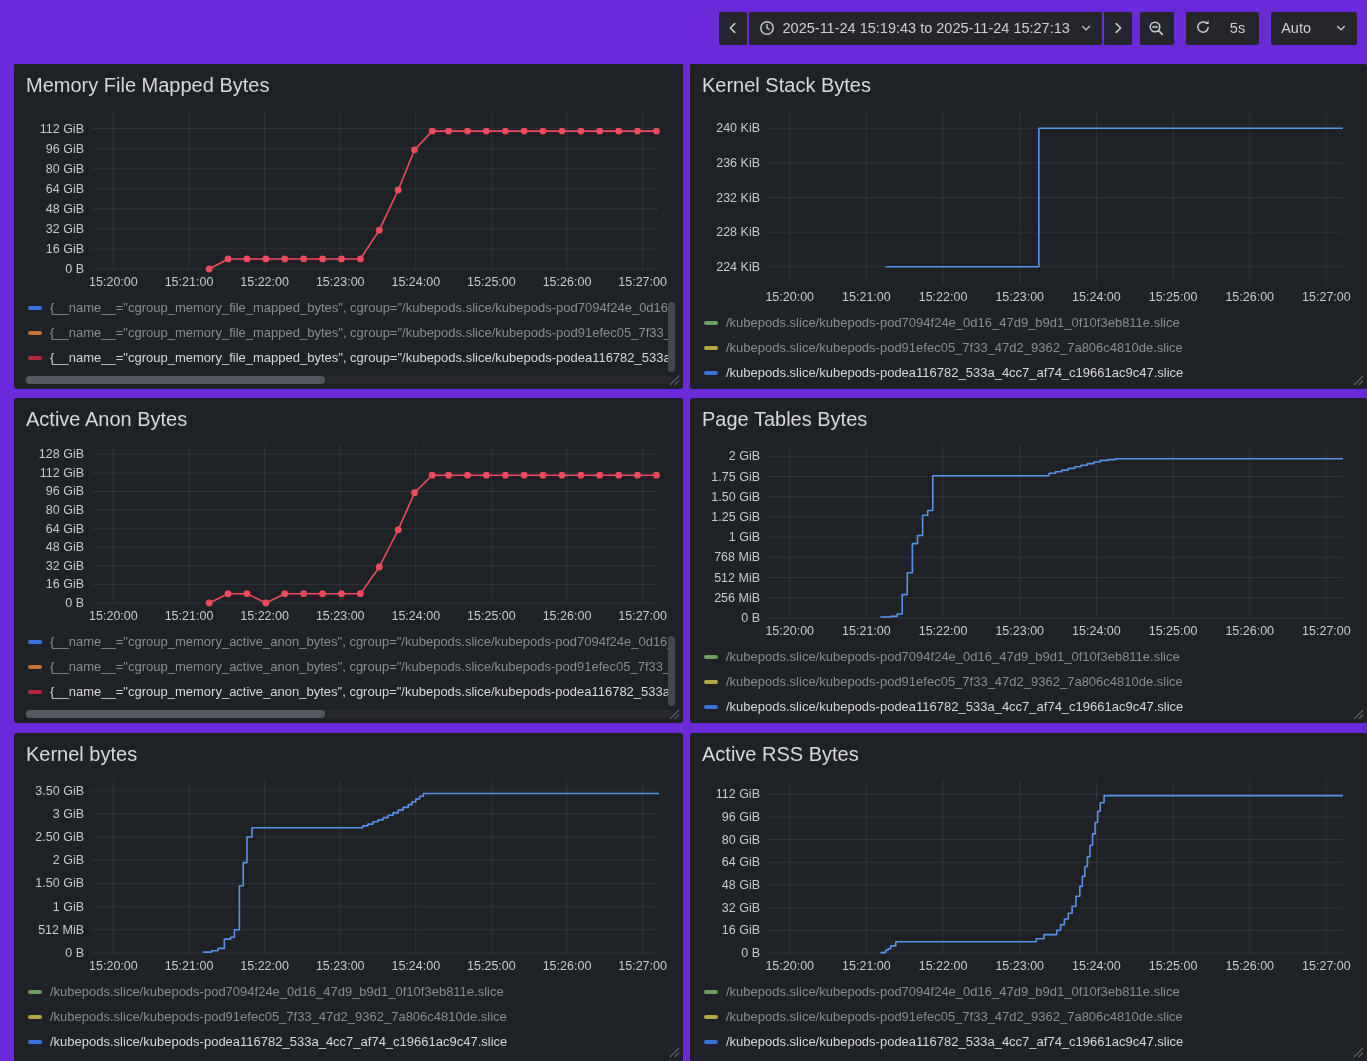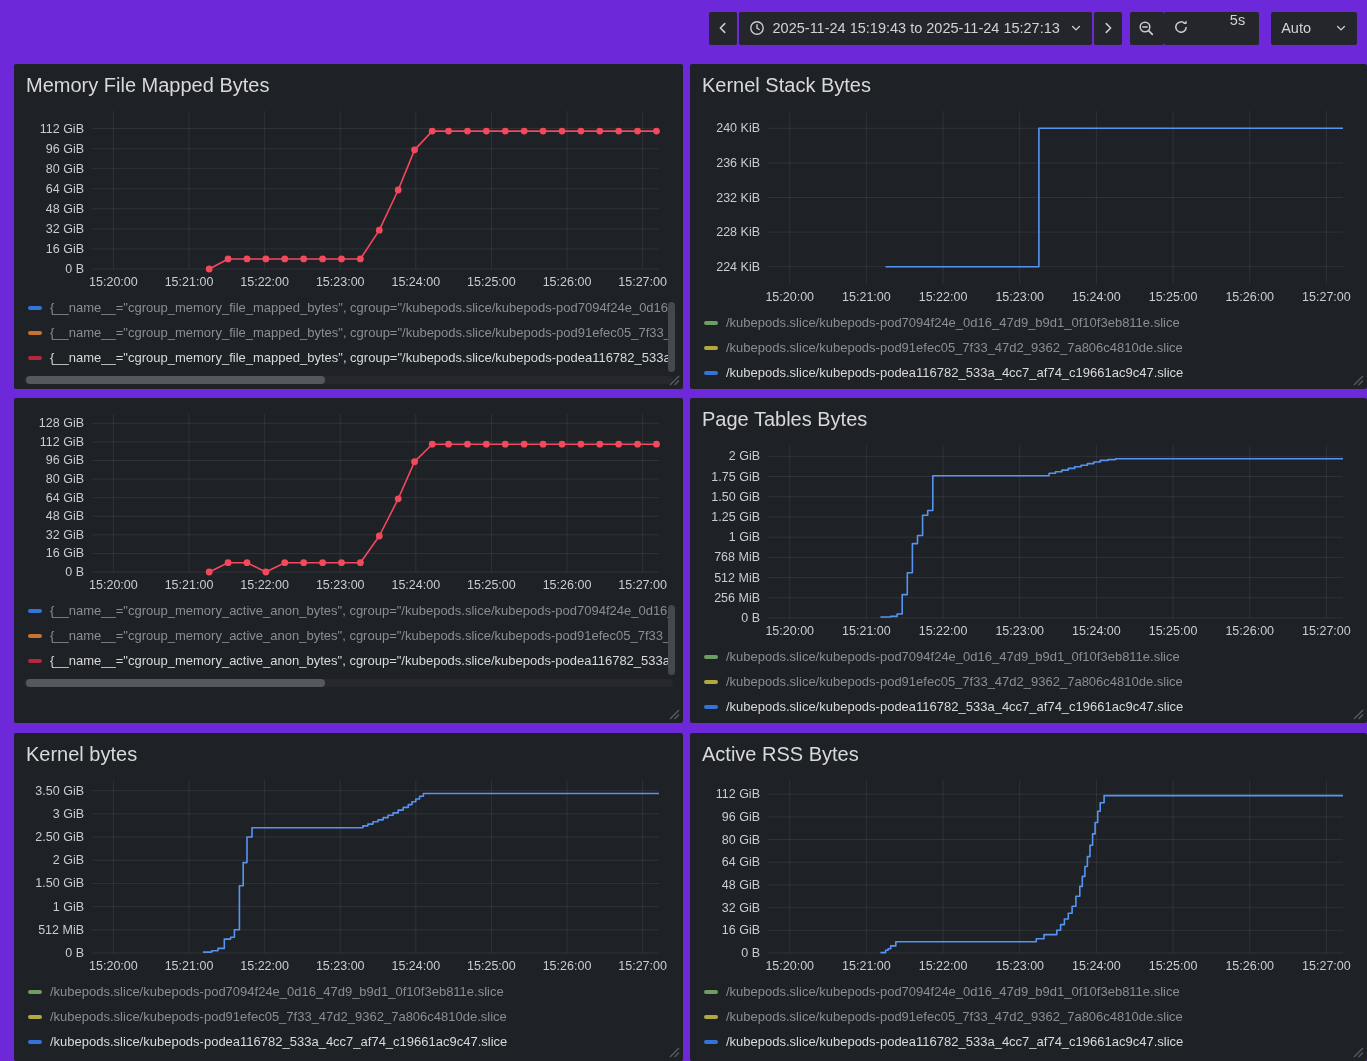--- a/index.html
+++ b/index.html
@@ -6,21 +6,21 @@
   .page{position:relative;width:1367px;height:1061px;background:#6d28d9;
         font-family:"Liberation Sans",sans-serif;overflow:hidden;color:#d8d9da;}
   
   .toolbar{position:absolute;top:11px;right:10px;display:flex;align-items:center;height:34px;}
   .tb{display:flex;align-items:center;justify-content:center;height:33px;background:#24262c;
       border:none;border-radius:2px;color:#d0d2d6;font-family:inherit;font-size:14.5px;
       font-weight:500;cursor:pointer;padding:0 10px;}
   .tb svg{display:block;}
   .gap2{margin-left:2px;} .gap8{margin-left:8px;} .gap12{margin-left:12px;}
   .time-label{margin:0 10px 0 8px;white-space:nowrap;}
-  .refresh-group{display:flex;background:#24262c;border-radius:2px;height:33px;gap:22px;}
+  .refresh-group{display:flex;align-items:center;background:#24262c;border-radius:2px;height:33px;margin-left:12px;}
   .refresh-group button{background:transparent;border:none;padding:0 9px;height:33px;cursor:pointer;}
   .refresh-int{padding:0 14px 0 10px;font-size:14.5px;font-weight:500;color:#d0d2d6;}
   .auto-btn span{margin-right:24px;}
   
   .panel{position:absolute;background:#1e2126;border-radius:2px;padding:8px 10px;box-sizing:border-box;}
   .panel-title{font-size:20px;font-weight:500;color:#d8d9da;padding:2px 2px 6px 2px;cursor:pointer;}
   .chart{display:block;}
   .legend{position:relative;margin-top:2px;}
   .legend-rows{overflow:hidden;}
   .legend-row{display:flex;align-items:center;height:25px;white-space:nowrap;overflow:hidden;cursor:pointer;}
@@ -216,20 +216,21 @@
               <span class="legend-label bright">/kubepods.slice/kubepods-podea116782_533a_4cc7_af74_c19661ac9c47.slice</span>
             </div>
           </div>
         </div>
         <svg class="resize" width="11" height="11" viewBox="0 0 11 11">
           <line x1="1" y1="10" x2="10" y2="1" stroke="#5a5d62" stroke-width="1.3"></line>
           <line x1="5.5" y1="10" x2="10" y2="5.5" stroke="#5a5d62" stroke-width="1.3"></line>
         </svg>
       </div>
       <div class="panel" style="left: 14px; top: 398px; width: 669px; height: 325px;">
+        <div class="panel-title">Active Anon Bytes</div>
         <svg class="chart" width="649" height="190">
           <line x1="68" x2="635" y1="166" y2="166" stroke="#ffffff" stroke-opacity="0.08"></line>
           <text x="60" y="170" text-anchor="end" fill="#c8cdd2" font-size="12.5">0 B</text>
           <line x1="68" x2="635" y1="147.41176470588235" y2="147.41176470588235" stroke="#ffffff" stroke-opacity="0.08"></line>
           <text x="60" y="151.41176470588235" text-anchor="end" fill="#c8cdd2" font-size="12.5">16 GiB</text>
           <line x1="68" x2="635" y1="128.8235294117647" y2="128.8235294117647" stroke="#ffffff" stroke-opacity="0.08"></line>
           <text x="60" y="132.8235294117647" text-anchor="end" fill="#c8cdd2" font-size="12.5">32 GiB</text>
           <line x1="68" x2="635" y1="110.23529411764704" y2="110.23529411764704" stroke="#ffffff" stroke-opacity="0.08"></line>
           <text x="60" y="114.23529411764704" text-anchor="end" fill="#c8cdd2" font-size="12.5">48 GiB</text>
           <line x1="68" x2="635" y1="91.6470588235294" y2="91.6470588235294" stroke="#ffffff" stroke-opacity="0.08"></line>

